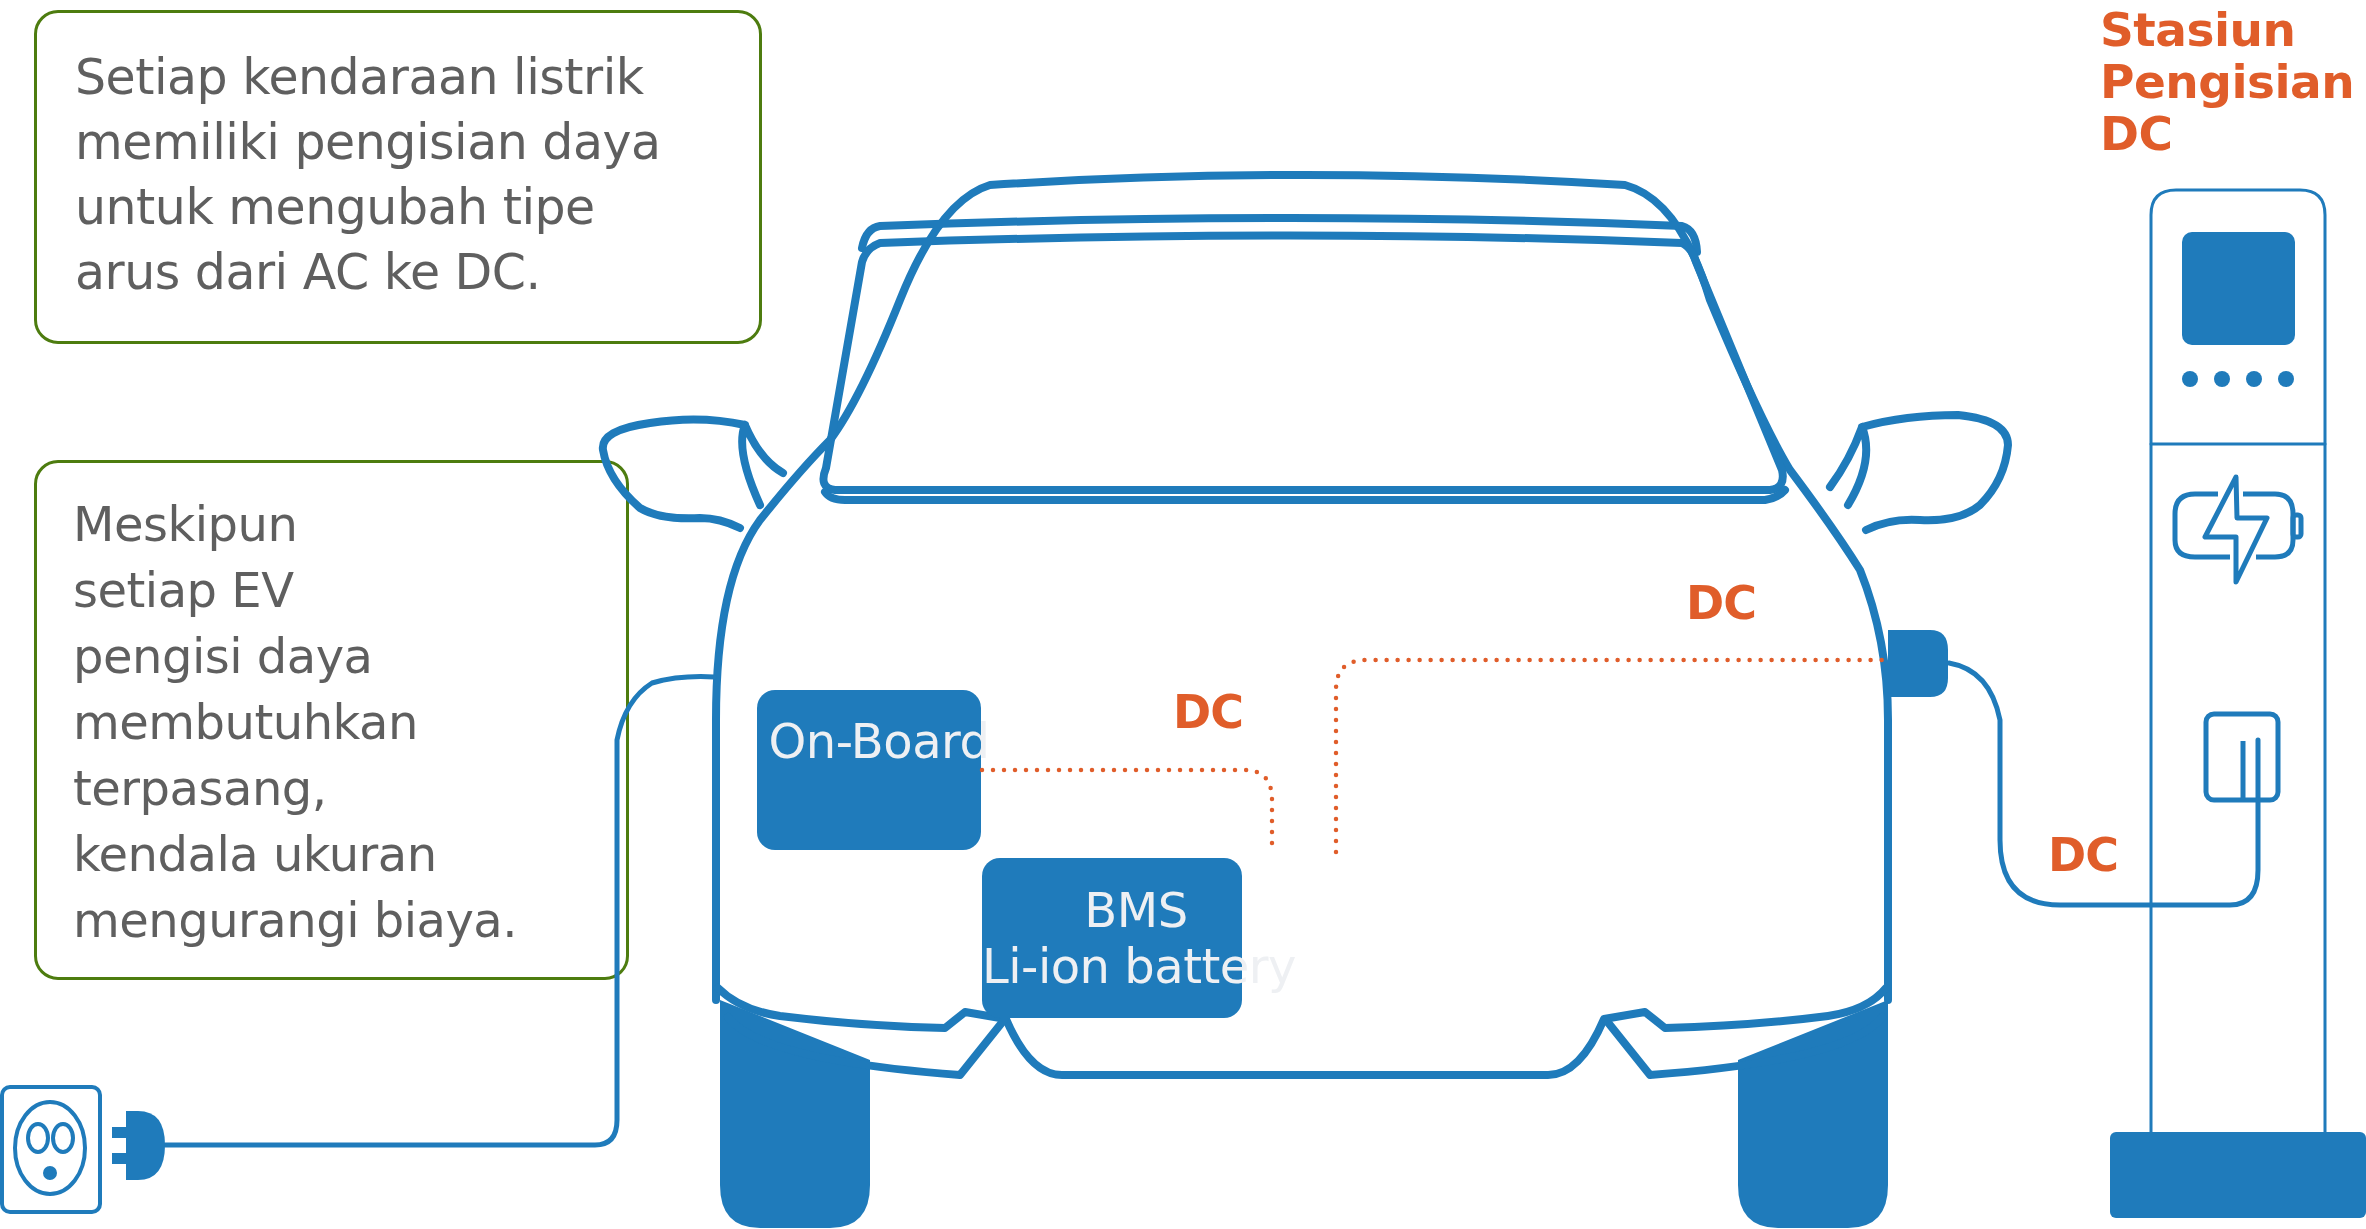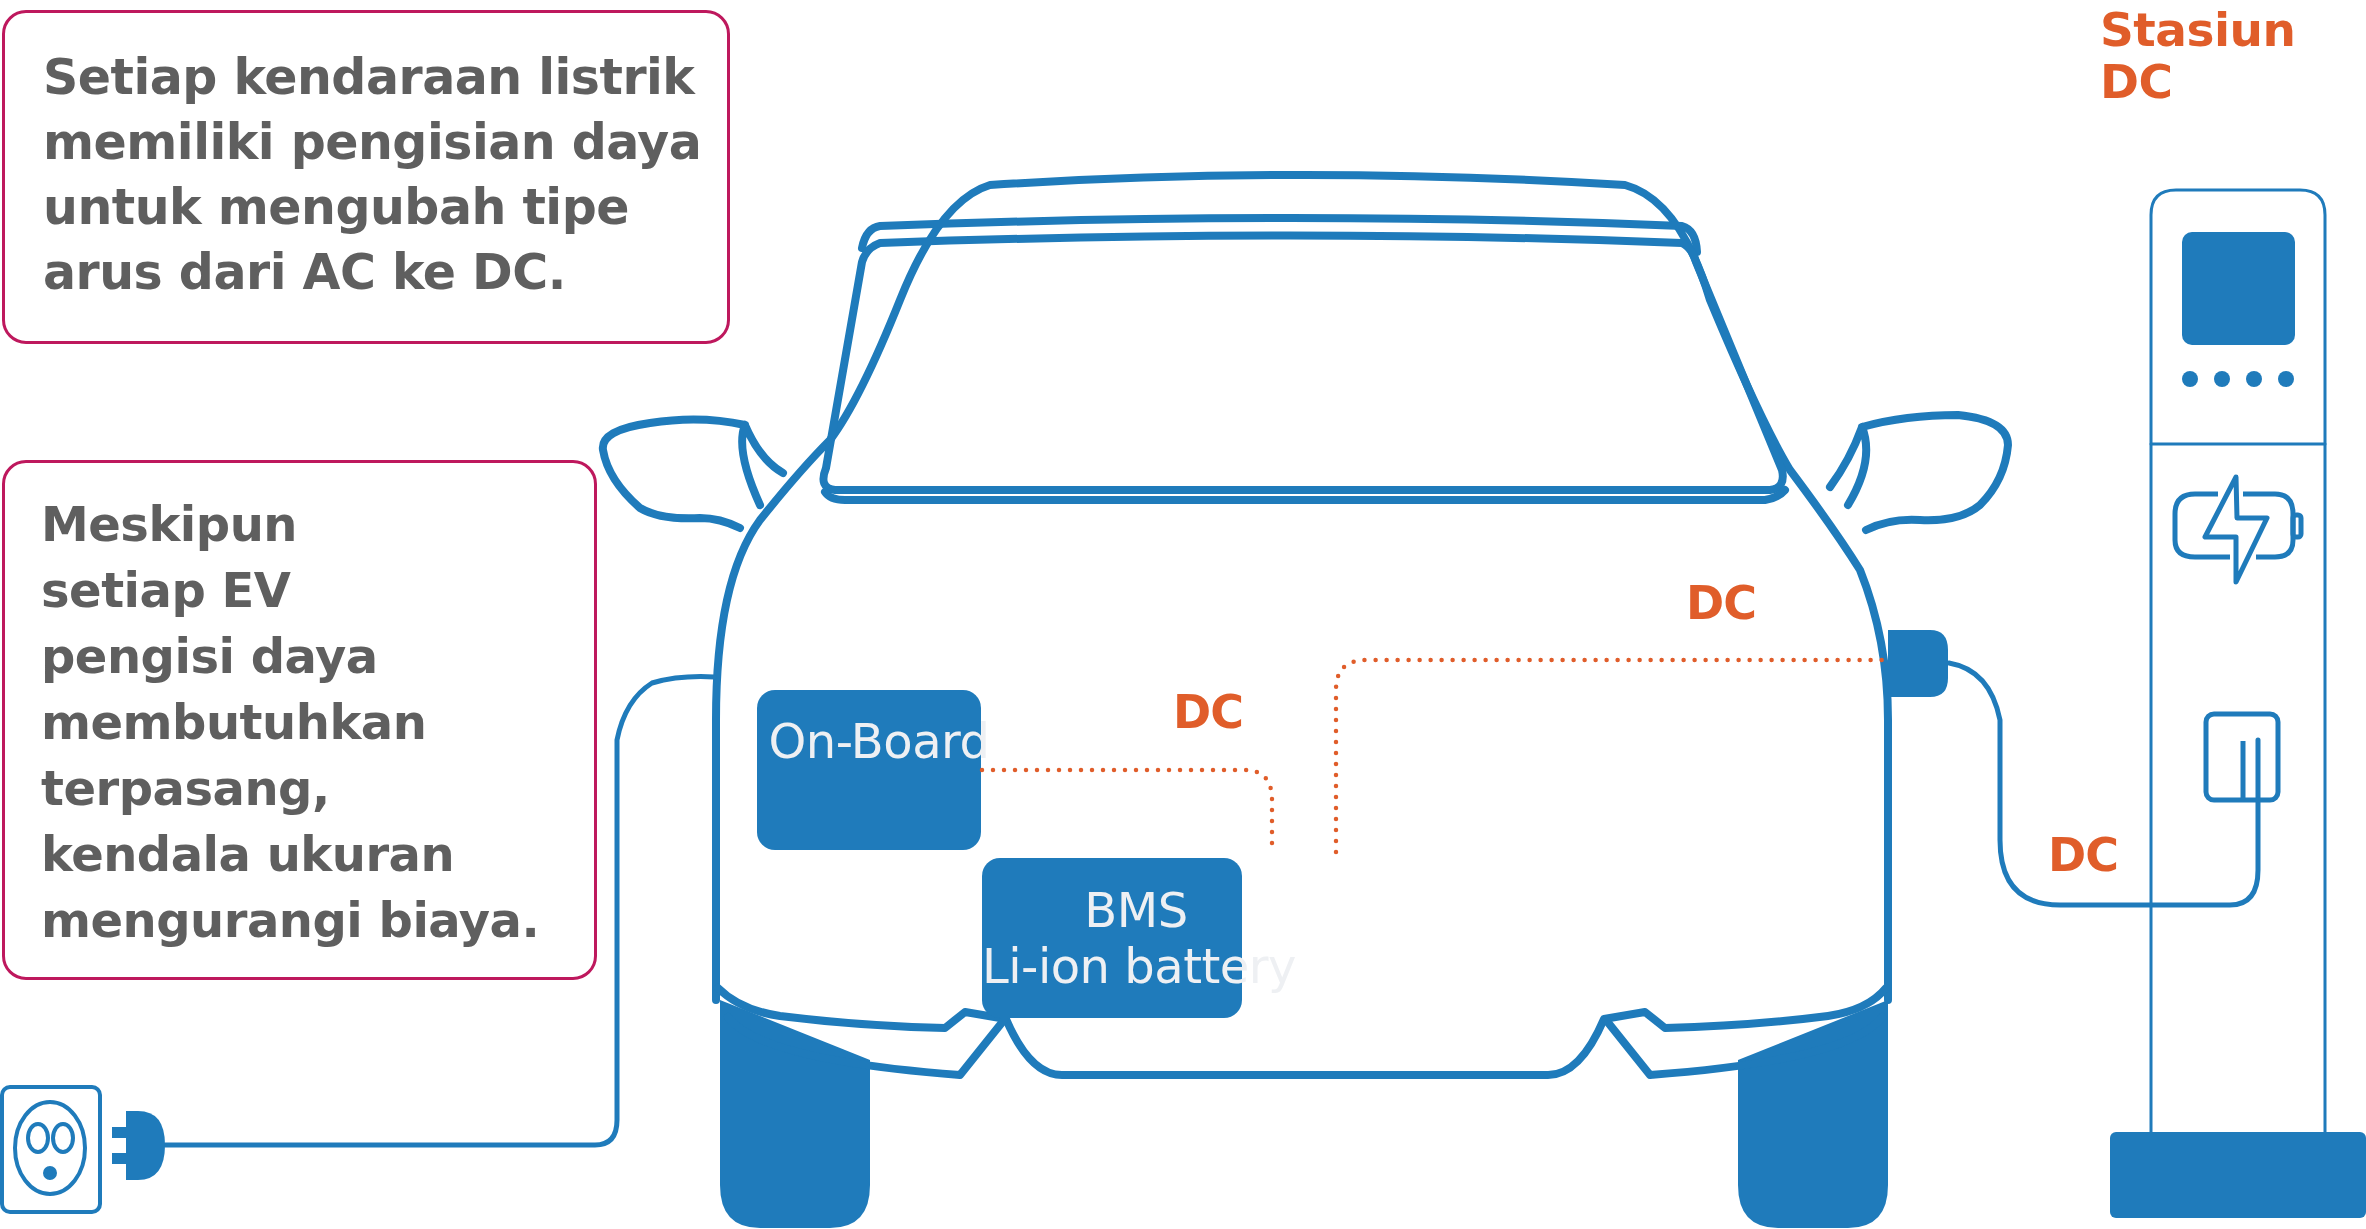--- a/index.html
+++ b/index.html
@@ -1,19 +1,19 @@
 <!DOCTYPE html>
 <html><head>
 <meta charset="utf-8">
 <style>
   html, body { margin: 0; padding: 0; background: #ffffff; }
   body { width: 2366px; height: 1229px; position: relative; overflow: hidden;
          font-family: "DejaVu Sans", "Liberation Sans", sans-serif; }
-  .note-box { position: absolute; box-sizing: border-box; border: 3px solid #be185d;
-              border-radius: 24px; background: #fff; color: #5f5f5f; font-weight: bold; }
+  .note-box { position: absolute; box-sizing: border-box; border: 3px solid #4d7c0f;
+              border-radius: 24px; background: #fff; color: #5f5f5f; font-weight: normal; margin-left: 32px; }
   .note-box .line { display: block; white-space: nowrap; }
   #note-1 { left: 2px; top: 10px; width: 728px; height: 334px; padding: 32px 0 0 38px;
             font-size: 49px; line-height: 65px; letter-spacing: -0.5px; }
   #note-2 { left: 2px; top: 460px; width: 595px; height: 520px; padding: 28px 0 0 36px;
             font-size: 48px; line-height: 66px; letter-spacing: -0.5px; }
   svg#diagram { position: absolute; left: 0; top: 0; }
   .comp-label { position: absolute; color: #eef0f3; text-align: center; font-weight: normal;
                 font-size: 48px; line-height: 56px; letter-spacing: -0.5px; }
   .comp-label .line { display: block; white-space: nowrap; }
   .dc-label { position: absolute; color: #e05d2a; font-weight: bold; font-size: 46px;
@@ -129,14 +129,15 @@
   <span class="line">BMS</span>
   <span class="line">Li-ion battery</span>
 </div>
 
 <div class="dc-label" style="left:1173px; top:687px;">DC</div>
 <div class="dc-label" style="left:1686px; top:578px;">DC</div>
 <div class="dc-label" style="left:2048px; top:830px;">DC</div>
 
 <div id="station-title">
   <span class="line">Stasiun</span>
+  <span class="line">Pengisian</span>
   <span class="line">DC</span>
 </div>
 
 </body></html>

